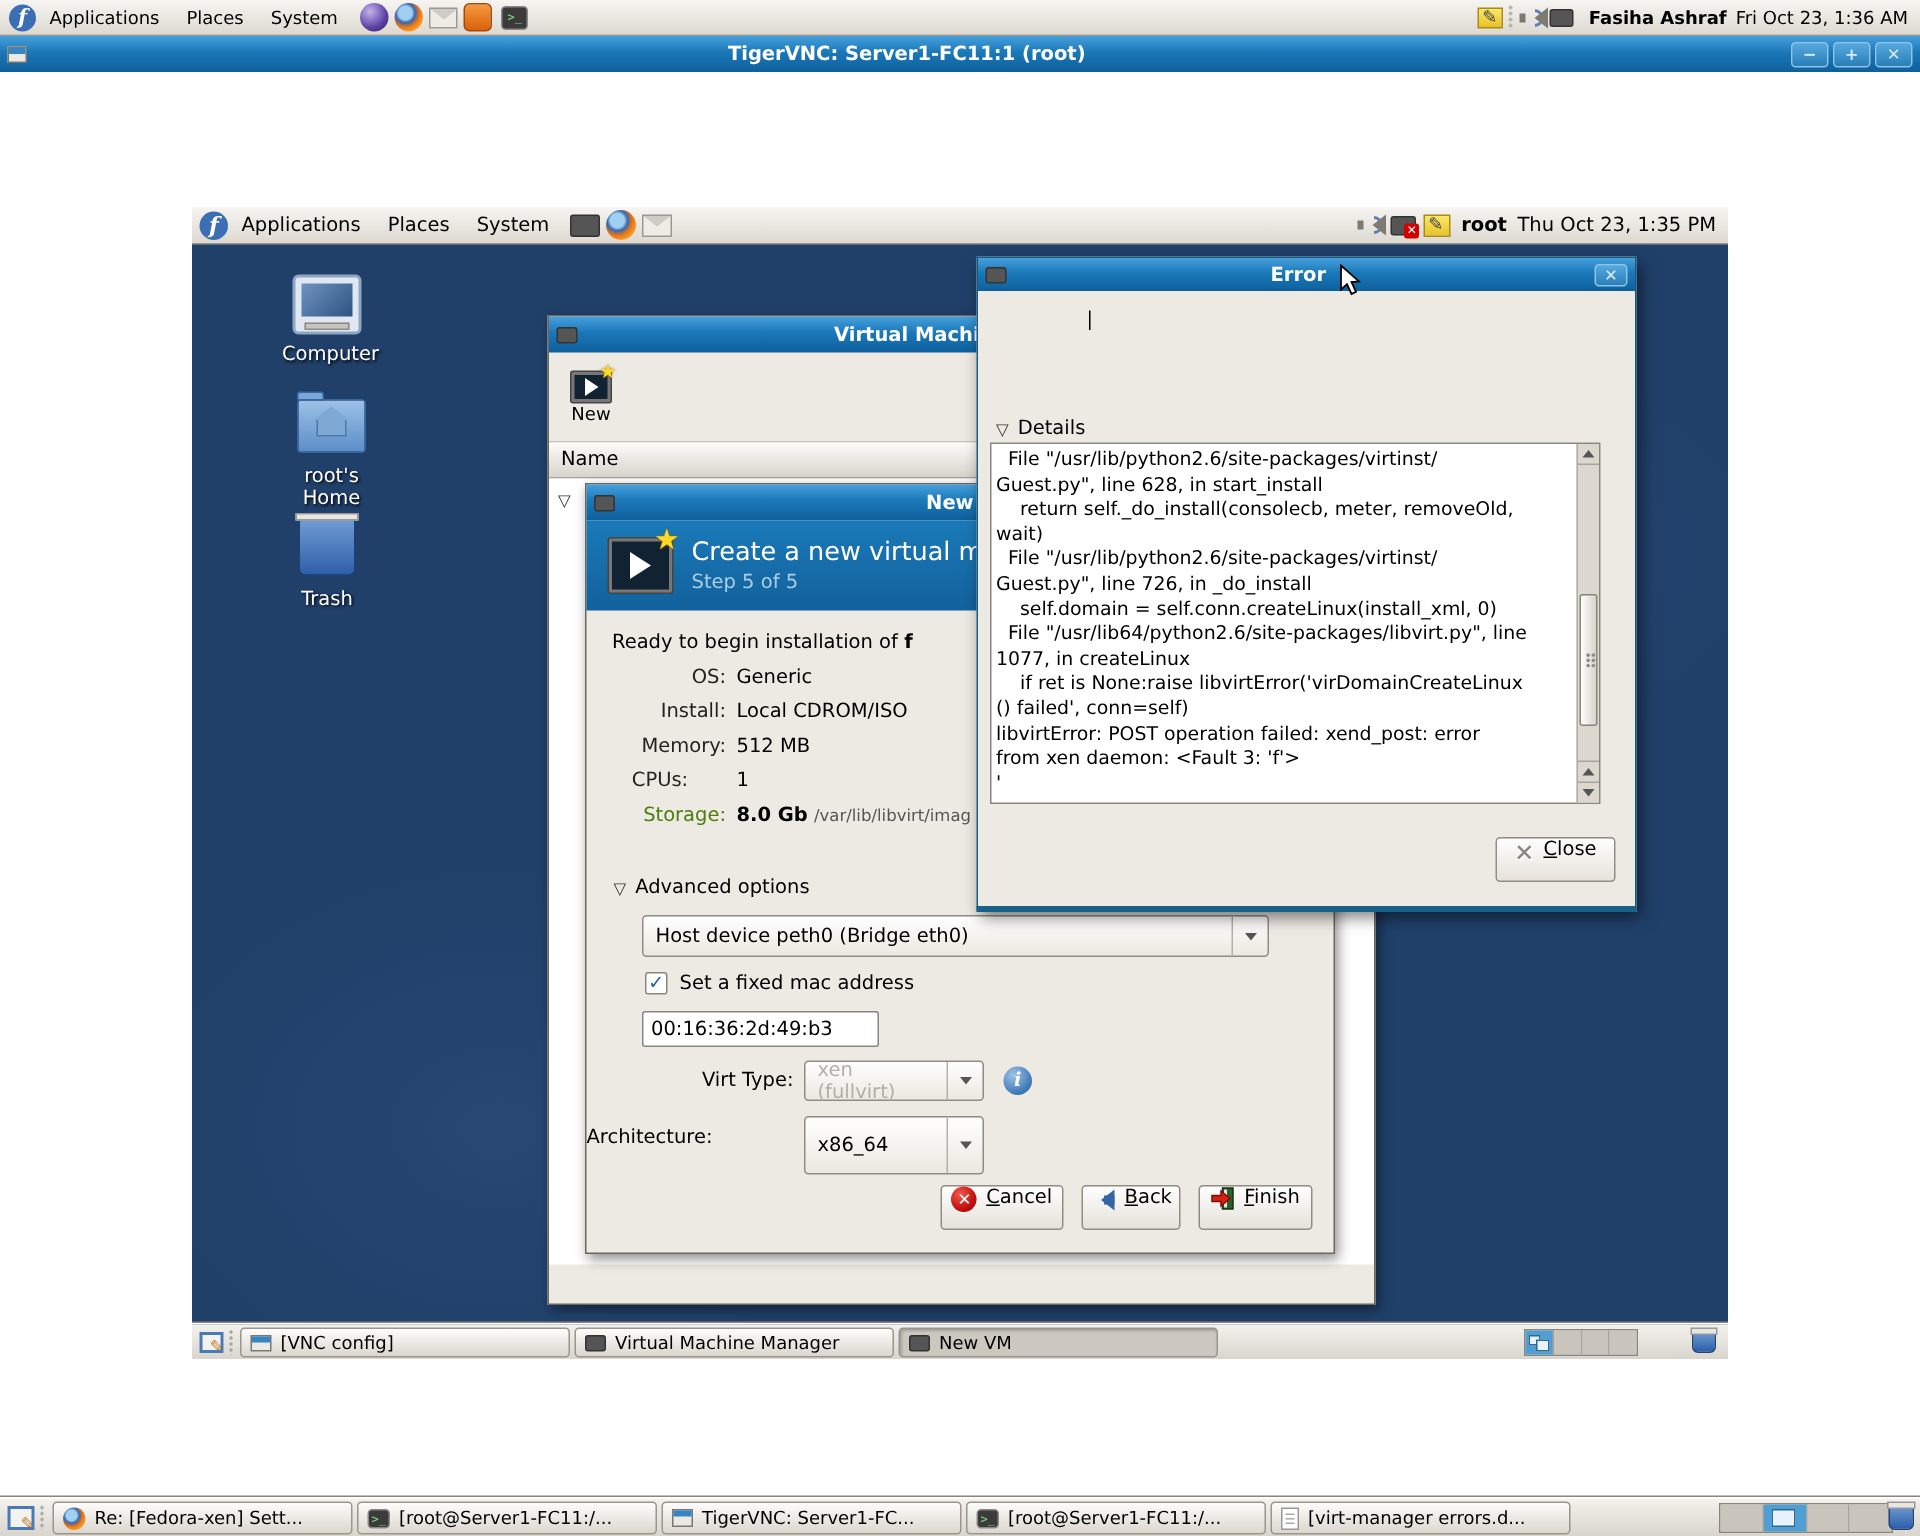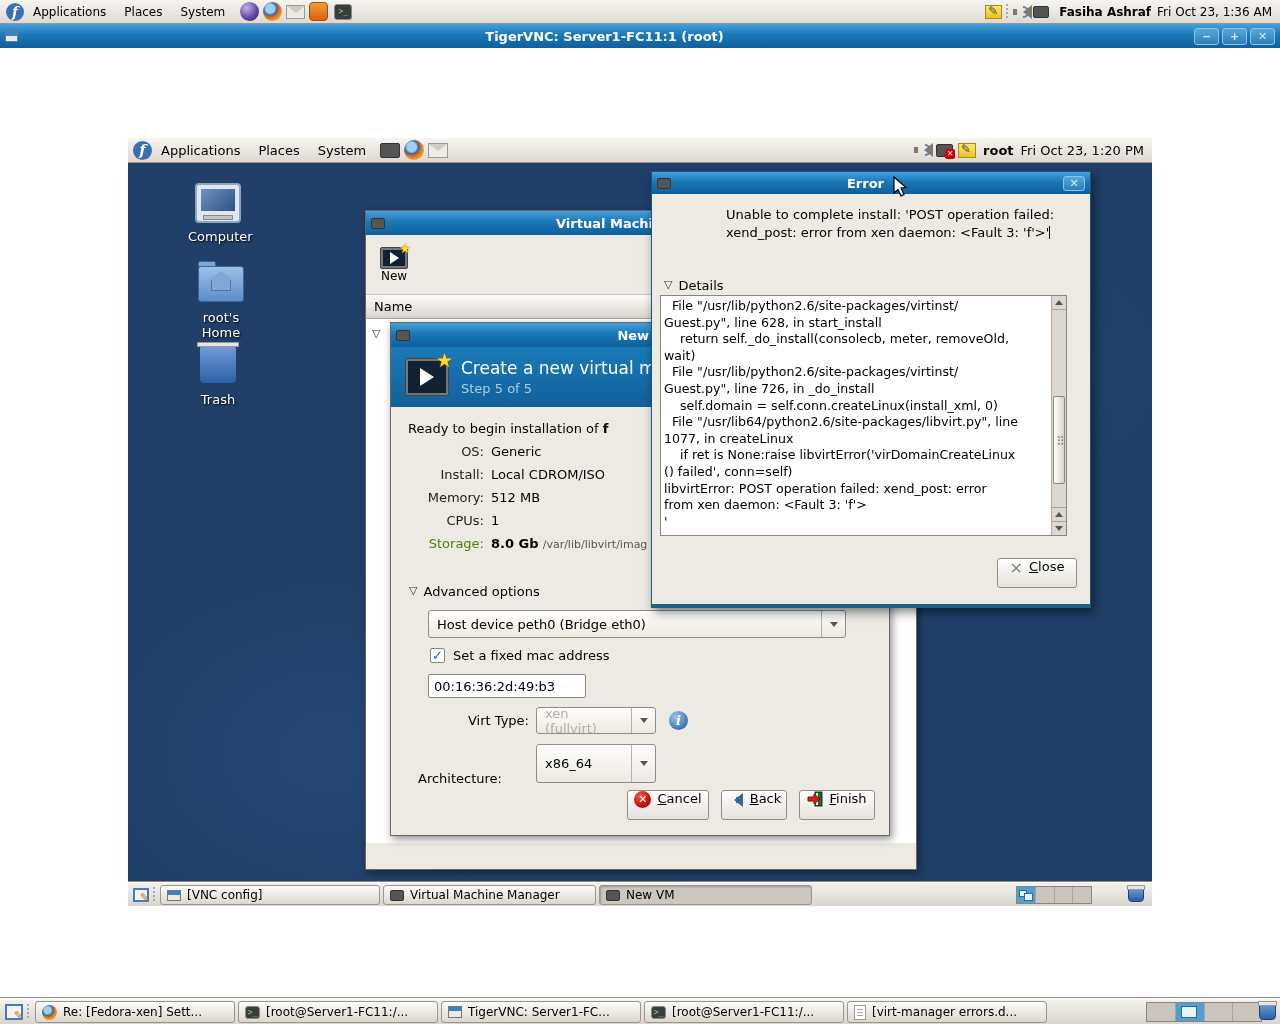--- a/index.html
+++ b/index.html
@@ -29,21 +29,21 @@
   .btn { background:linear-gradient(#fefefe,#e6e2da); border:1px solid #928d84; border-radius:3px;
          display:flex; align-items:flex-start; justify-content:center; gap:6px; font-size:13px; }
   .mn { display:inline-block; }
   .mn::first-letter { text-decoration:underline; }
   .select { background:linear-gradient(#fff,#ece8e1); border:1px solid #928d84; border-radius:3px;
             display:flex; align-items:center; }
   .select .sval { flex:1; padding:0 8px; }
   .select .sarrow { width:24px; align-self:stretch; border-left:1px solid #b5b1a9; display:flex; align-items:center; justify-content:center; }
   .sarrow::before { content:""; border:4px solid transparent; border-top:5px solid #555; margin-top:4px; }
   .select.disabled .sval { color:#b2aea8; }
-  .expander { display:flex; align-items:flex-start; gap:6px; }
+  .expander { display:flex; align-items:flex-end; gap:6px; }
   .expander::before { content:"▽"; font-size:11px; color:#333; }
   .checkbox { width:15px; height:15px; background:#fff; border:1px solid #8a867e; border-radius:2px;
               display:flex; align-items:center; justify-content:center; }
   .checkbox.checked::before { content:"✓"; color:#2463b0; font-weight:bold; font-size:13px; }
   .tbtn { background:linear-gradient(#fdfcfa,#dbd7cf); border:1px solid #9a968e; border-radius:3px;
           display:flex; align-items:center; gap:6px; padding:0 6px; font-size:12px; white-space:nowrap; overflow:hidden; }
   .tbtn.pressed { background:#ccc8c0; box-shadow:inset 1px 1px 2px rgba(0,0,0,.25); }
 
   
   .fedora { border-radius:50%; background:#3c6eb4; color:#fff; display:flex; align-items:center; justify-content:center;
@@ -155,21 +155,21 @@
       <span class="monitoricon" style="width:20px;height:15px;margin-left:5px;"><span class="scr"></span></span>
       <span class="firefox" style="width:20px;height:20px;margin-left:4px;"></span>
       <span class="mailicon" style="width:20px;height:15px;margin-left:4px;"></span>
       <span style="flex:1;"></span>
       <span class="speaker" style="width:17px;height:17px;">
           <span class="spk-waves"></span>
         </span>
       <span class="monitoricon" style="width:17px;height:13px;margin:0 5px;position:relative;"><span class="scr"></span><span class="badge-x"></span></span>
       <span class="notesicon" style="width:18px;height:15px;"></span>
       <span style="font-weight:bold;margin:0 7px;">root</span>
-      <span style="margin-right:8px;">Fri Oct 23, 1:20 PM</span>
+      <span style="margin-right:8px;">Thu Oct 23, 1:35 PM</span>
     </div>
 
     <div class="abs" style="left:60px;top:45px;width:60px;">
       <div style="width:46px;height:40px;margin:0 auto;background:#dfe8f2;border:2px solid #8ea6c2;border-radius:4px;position:relative;">
         <div style="position:absolute;inset:4px 4px 10px 4px;background:linear-gradient(135deg,#6f94c2,#2d5382);"></div>
         <div style="position:absolute;left:6px;right:6px;bottom:1px;height:5px;background:#c8c4bc;border:1px solid #8a8a8a;"></div>
       </div>
       <div class="desktop-label" style="margin-top:6px;">Computer</div>
     </div>
     <div class="abs" style="left:58px;top:128px;width:70px;">
@@ -231,21 +231,21 @@
 
       <div class="abs" style="left:17px;top:98px;">
         <span>Ready to begin installation of</span> <b>f</b>
       </div>
       <div class="abs" style="left:5px;top:121px;width:88px;text-align:right;color:#222;">OS:</div>
       <div class="abs" style="left:100px;top:121px;">Generic</div>
       <div class="abs" style="left:5px;top:144px;width:88px;text-align:right;color:#222;">Install:</div>
       <div class="abs" style="left:100px;top:144px;">Local CDROM/ISO</div>
       <div class="abs" style="left:5px;top:167px;width:88px;text-align:right;color:#222;">Memory:</div>
       <div class="abs" style="left:100px;top:167px;">512 MB</div>
-      <div class="abs" style="left:5px;top:190px;width:88px;text-align:right;color:#222;">CPUs:</div>
+      <div class="abs" style="left:5px;top:190px;width:88px;text-align:center;color:#222;">CPUs:</div>
       <div class="abs" style="left:100px;top:190px;">1</div>
       <div class="abs" style="left:5px;top:213px;width:88px;text-align:right;color:#4d7c0f;">Storage:</div>
       <div class="abs" style="left:100px;top:213px;white-space:nowrap;">
         <b>8.0 Gb</b>
         <span style="font-size:11px;color:#555;">/var/lib/libvirt/imag</span>
       </div>
 
       <div class="abs expander" style="left:18px;top:261px;">
         <span>Advanced options</span>
       </div>
@@ -257,21 +257,21 @@
         <span class="checkbox checked"></span>
         <span>Set a fixed mac address</span>
       </div>
       <input class="abs" style="left: 37px; top: 351px; width: 158px; height: 24px; border: 1px solid rgb(138, 134, 126); border-radius: 2px; padding: 0px 5px; font: 13px &quot;DejaVu Sans&quot;, sans-serif; background: rgb(255, 255, 255);" value="00:16:36:2d:49:b3">
       <div class="abs" style="left:0px;top:390px;width:138px;text-align:right;">Virt Type:</div>
       <div class="abs select disabled" style="left:145px;top:384px;width:120px;height:27px;">
         <span class="sval">xen (fullvirt)</span>
           <span class="sarrow"></span>
       </div>
       <span class="abs infoicon" style="left:278px;top:388px;width:19px;height:19px;"></span>
-      <div class="abs" style="left:0px;top:448px;width:138px;text-align:center;">Architecture:</div>
+      <div class="abs" style="left:0px;top:428px;width:138px;text-align:left;">Architecture:</div>
       <div class="abs select" style="left:145px;top:421px;width:120px;height:39px;">
         <span class="sval">x86_64</span>
           <span class="sarrow"></span>
       </div>
 
       <div class="abs btn" style="left:236px;top:467px;width:82px;height:30px;">
         <span class="cancelicon" style="width:17px;height:17px;"></span>
         <span class="mn">Cancel</span>
       </div>
       <div class="abs btn" style="left:330px;top:467px;width:66px;height:30px;">
@@ -289,21 +289,21 @@
     </div>
 
     <div class="abs" style="left:523px;top:33px;width:440px;height:437px;background:#edeae4;border:1px solid #16587e;border-bottom:4px solid #186289;box-shadow:3px 4px 10px rgba(0,0,0,.5);">
       <div class="titlebar" style="height:22px;">
         <span class="monitoricon" style="width:14px;height:11px;"><span class="scr"></span></span>
         <span class="tcenter">Error</span>
         <span class="winbtn cls" style="width:22px;height:15px;"></span>
       </div>
       <span class="abs stopicon" style="left:13px;top:32px;width:48px;height:48px;"></span>
       <div class="abs" style="left:74px;top:34px;width:354px;line-height:17.5px;">
-        <span>Unable to complete install: 'POST operation failed: xend_post: error from xen daemon: &lt;Fault 3: 'f'&gt;'</span><span class="caret"></span>
+        <span class="caret"></span>
       </div>
       <div class="abs expander" style="left:12px;top:106px;">
         <span>Details</span>
       </div>
       <div class="abs" style="left:8px;top:123px;width:407px;height:241px;background:#fff;border:1px solid #8a867e;">
         <div class="details-text" style="position:absolute;left:3px;top:2px;right:18px;bottom:2px;overflow:hidden;">  File "/usr/lib/python2.6/site-packages/virtinst/
 Guest.py", line 628, in start_install
     return self._do_install(consolecb, meter, removeOld,
 wait)
   File "/usr/lib/python2.6/site-packages/virtinst/

